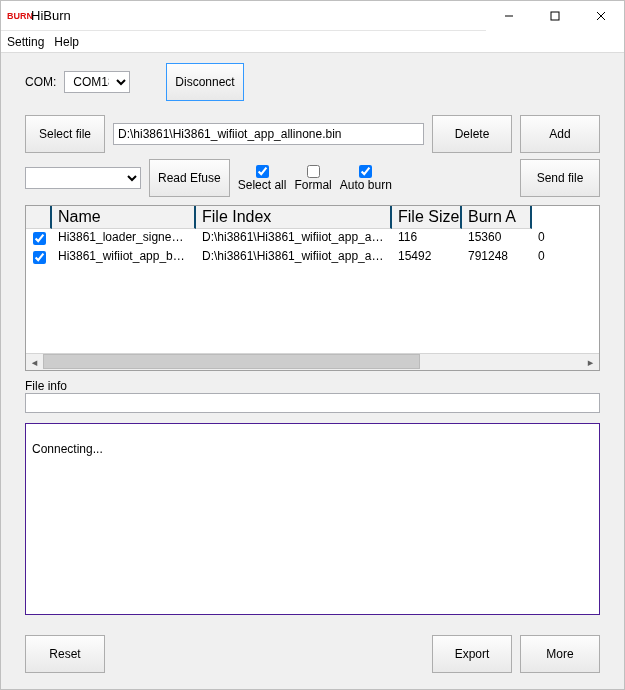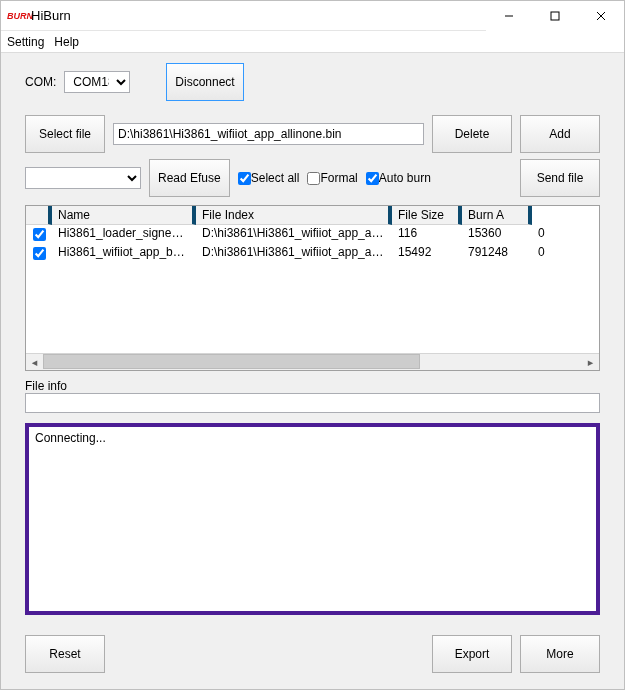--- a/index.html
+++ b/index.html
@@ -18,21 +18,21 @@
   }
   .titlebar {
     display: flex; align-items: center;
     height: 30px;
     padding: 0 0 0 6px;
     border-bottom: 1px solid #e5e5e5;
   }
   .titlebar .app-icon {
     width: 20px; height: 16px;
     display: inline-flex; align-items: center;
-    font-style: italic; font-weight: bold;
+    font-weight: bold;
     font-size: 9px; color: #d11;
     margin-right: 4px;
   }
   .titlebar .title { flex: 1; font-size: 13px; }
   .win-controls { display: flex; }
   .win-btn {
     width: 46px; height: 30px;
     display: flex; align-items: center; justify-content: center;
     font-family: "Segoe UI Symbol", sans-serif;
     font-size: 11px;
@@ -71,40 +71,40 @@
   select, input[type="text"] {
     height: 22px;
     border: 1px solid #abadb3;
     font-size: 12px;
     padding: 0 4px;
     background: #fff;
   }
   select.combo { width: 66px; }
   .filepath { flex: 1; }
   .efuse-select { width: 116px; }
-  .chk { display: inline-flex; align-items: center; gap: 0; font-size: 12px; }
+  .chk { display: inline-flex; align-items: center; gap: 0; font-size: 12px; flex-direction: column; }
   .chk input { margin: 0; }
   .table-wrap {
     border: 1px solid #a0a0a0;
     background: #fff;
     height: 166px;
     overflow: hidden;
     display:flex; flex-direction:column;
     margin-top:2px;
   }
   .thead, .trow {
     display: grid;
     grid-template-columns: 26px 144px 196px 70px 70px 54px;
   }
   .thead div {
     background: #f2f2f2;
-    border-right: 4px solid #0c4a6e;
+    border-right: 2px solid #0c4a6e;
     border-bottom: 1px solid #d5d5d5;
     padding: 2px 6px;
-    font-size: 12px;
+    font-size: 16px;
     white-space: nowrap; overflow: hidden;
   }
   .tbody { flex:1; overflow:hidden;}
   .trow div {
     padding: 1px 6px;
     font-size: 12px;
     white-space: nowrap; overflow: hidden; text-overflow: ellipsis;
   }
   .trow .ckcell { display:flex; align-items:center; justify-content:center; padding:0; }
   .hscroll {
@@ -126,23 +126,23 @@
     background:#cdcdcd; border:1px solid #bbb;
   }
   .label { font-size:12px; }
   .fileinfo-box {
     height: 20px; background:#fff;
     border:1px solid #abadb3;
     margin-bottom: 10px;
   }
   .log-box {
     flex:1;
-    border:4px solid #4c1d95;
+    border:1px solid #4c1d95;
     background:#fff;
-    padding:4px 6px;
+    padding:18px 6px;
     font-size:12px;
     overflow:auto;
     position:relative;
   }
   .log-box::-webkit-scrollbar { width:17px; }
   .bottom { margin-top:16px; }
   .target-input { flex:1; }
   .addr-input, .size-input { width:60px; }
 </style>
 </head>

